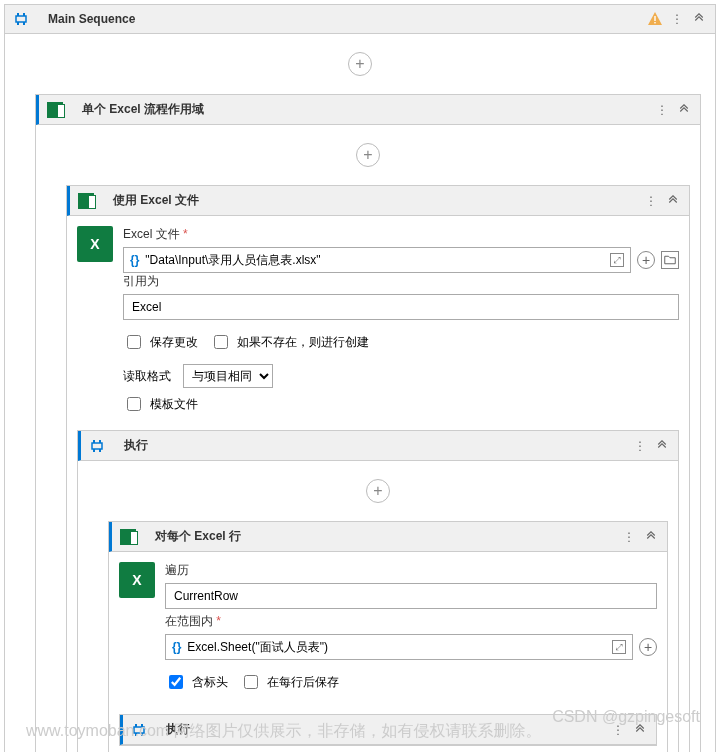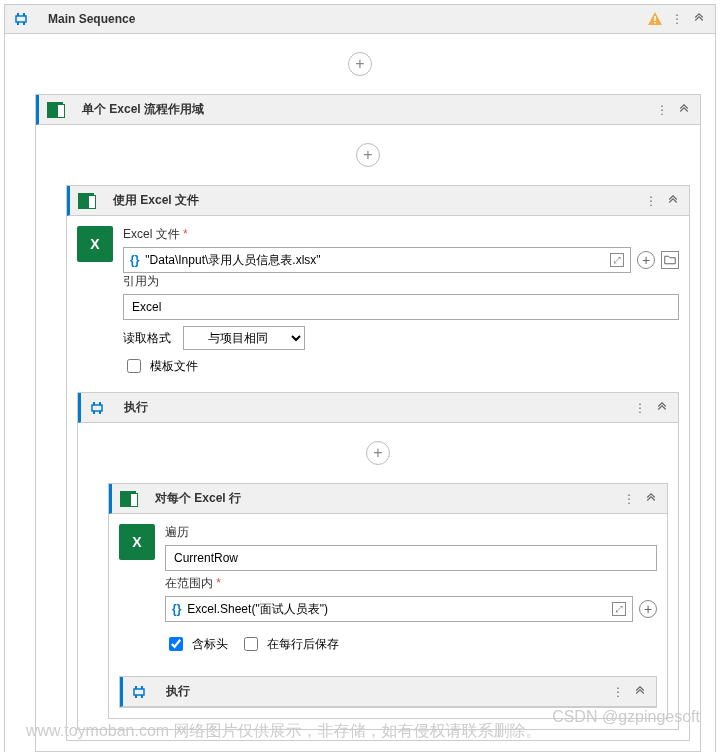--- a/index.html
+++ b/index.html
@@ -24,21 +24,21 @@
 .required::after { content: " *"; color: #d9534f; }
 .input-box { display: flex; align-items: center; border: 1px solid #aaa; background: #fff; height: 26px; padding: 0 6px; gap: 4px; }
 .input-box input { flex: 1; border: none; outline: none; height: 22px; font-size: 12px; }
 .curly { color: #0078d4; font-weight: bold; }
 .expand-box { width: 14px; height: 14px; border: 1px solid #888; display: flex; align-items: center; justify-content: center; cursor: pointer; font-size: 9px; color: #666; }
 .plus-box { width: 18px; height: 18px; border: 1px solid #888; border-radius: 50%; display: flex; align-items: center; justify-content: center; cursor: pointer; color: #666; font-size: 14px; }
 .folder-box { width: 18px; height: 18px; border: 1px solid #888; display: flex; align-items: center; justify-content: center; cursor: pointer; }
 .folder-box svg { width: 12px; height: 12px; }
 .checkbox-row { display: flex; align-items: center; gap: 6px; margin: 6px 0; }
 .checkbox-row input[type=checkbox] { width: 14px; height: 14px; }
-.select-box { border: 1px solid #aaa; height: 24px; padding: 0 20px; background: #fff; }
+.select-box { border: 1px solid #aaa; height: 24px; padding: 0 4px; background: #fff; }
 .nested { margin-left: 0; margin-top: 10px; }
 .watermark { position: fixed; color: #ccc; font-size: 16px; }
 .wm1 { bottom: 10px; left: 26px; }
 .wm2 { bottom: 26px; right: 20px; }
 .inline-group { display: flex; gap: 12px; align-items: center; margin: 6px 0; }
 </style>
 </head>
 <body>
 
 <div class="panel" style="margin:4px;">
@@ -118,20 +118,30 @@
                     <svg viewBox="0 0 16 16">
                         <path d="M1 3h5l2 2h7v8H1z" fill="none" stroke="#555" stroke-width="1.2"></path>
                       </svg>
                   </div>
                 </div>
                 <span class="label" style="margin-top:0;">引用为</span>
                 <div class="input-box">
                     <input type="text" value="Excel" style="">
                   </div>
                 <div class="inline-group">
+                  <label class="checkbox-row">
+                      <input type="checkbox" style="">
+                      <span>保存更改</span>
+                    </label>
+                  <label class="checkbox-row">
+                      <input type="checkbox" style="">
+                      <span>如果不存在，则进行创建</span>
+                    </label>
+                </div>
+                <div class="inline-group">
                   <span>读取格式</span>
                   <select class="select-box"><option>与项目相同</option></select>
                 </div>
                 <label class="checkbox-row">
                     <input type="checkbox" style="">
                     <span>模板文件</span>
                   </label>
               </div>
             </div>
 

